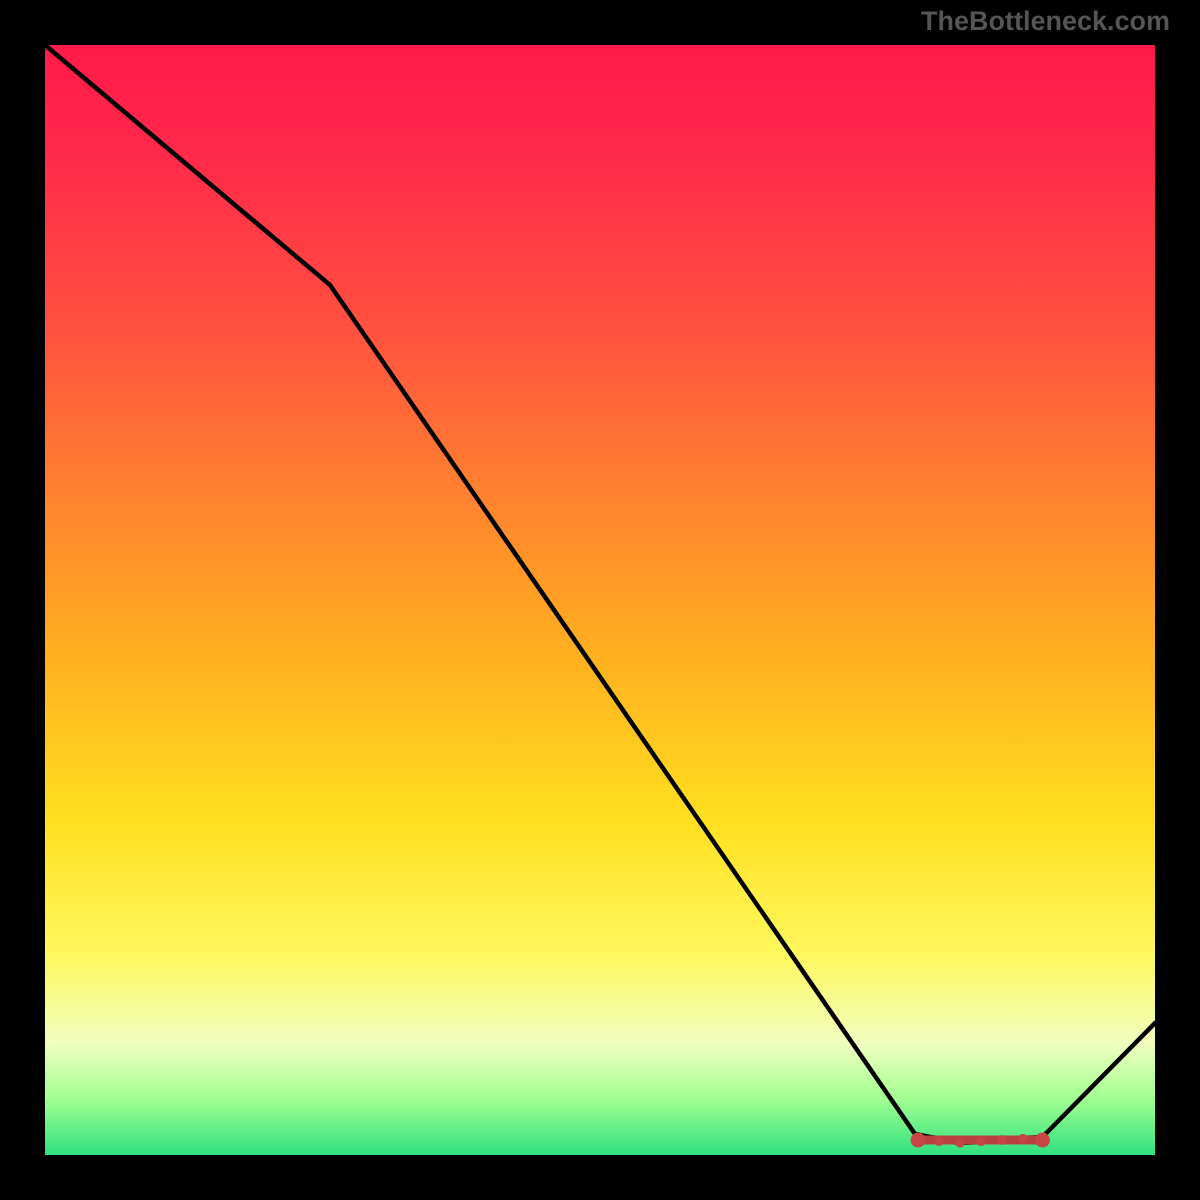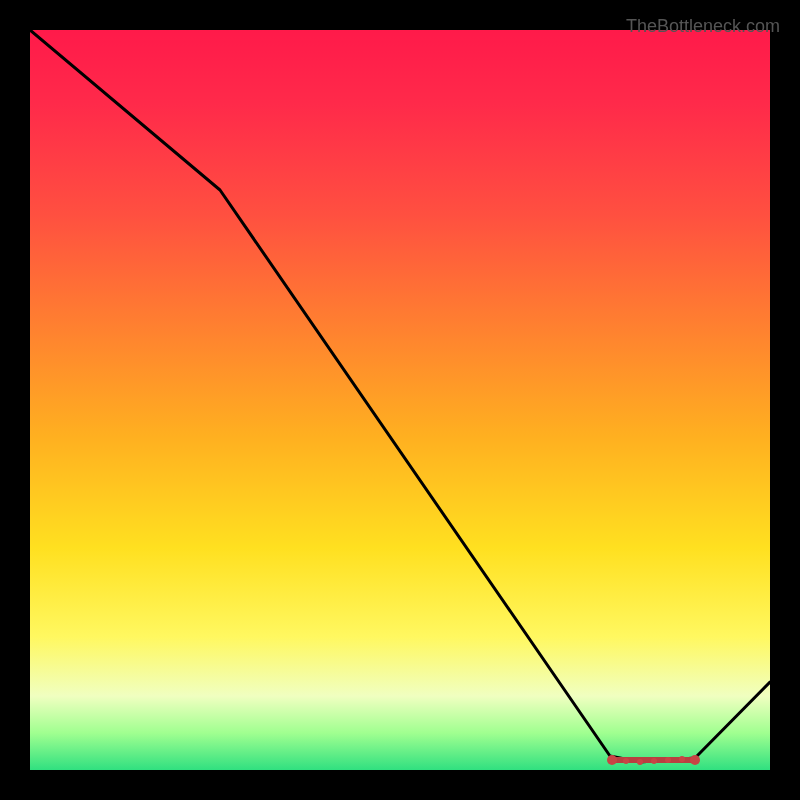--- a/index.html
+++ b/index.html
@@ -6,25 +6,25 @@
   body {
     width: 800px;
     height: 800px;
     background: #000;
     position: relative;
     font-family: Arial, sans-serif;
     overflow: hidden;
   }
   .watermark {
     position: absolute;
-    top: 16px;
+    top: 4px;
     right: 20px;
     color: #555;
     font-size: 18px;
-    font-weight: normal;
+    font-weight: bold;
     z-index: 10;
   }
   .plot-area {
     position: absolute;
     left: 30px;
     top: 30px;
     width: 740px;
     height: 740px;
     background: linear-gradient(to bottom,
       #ff1a4a 0%,

